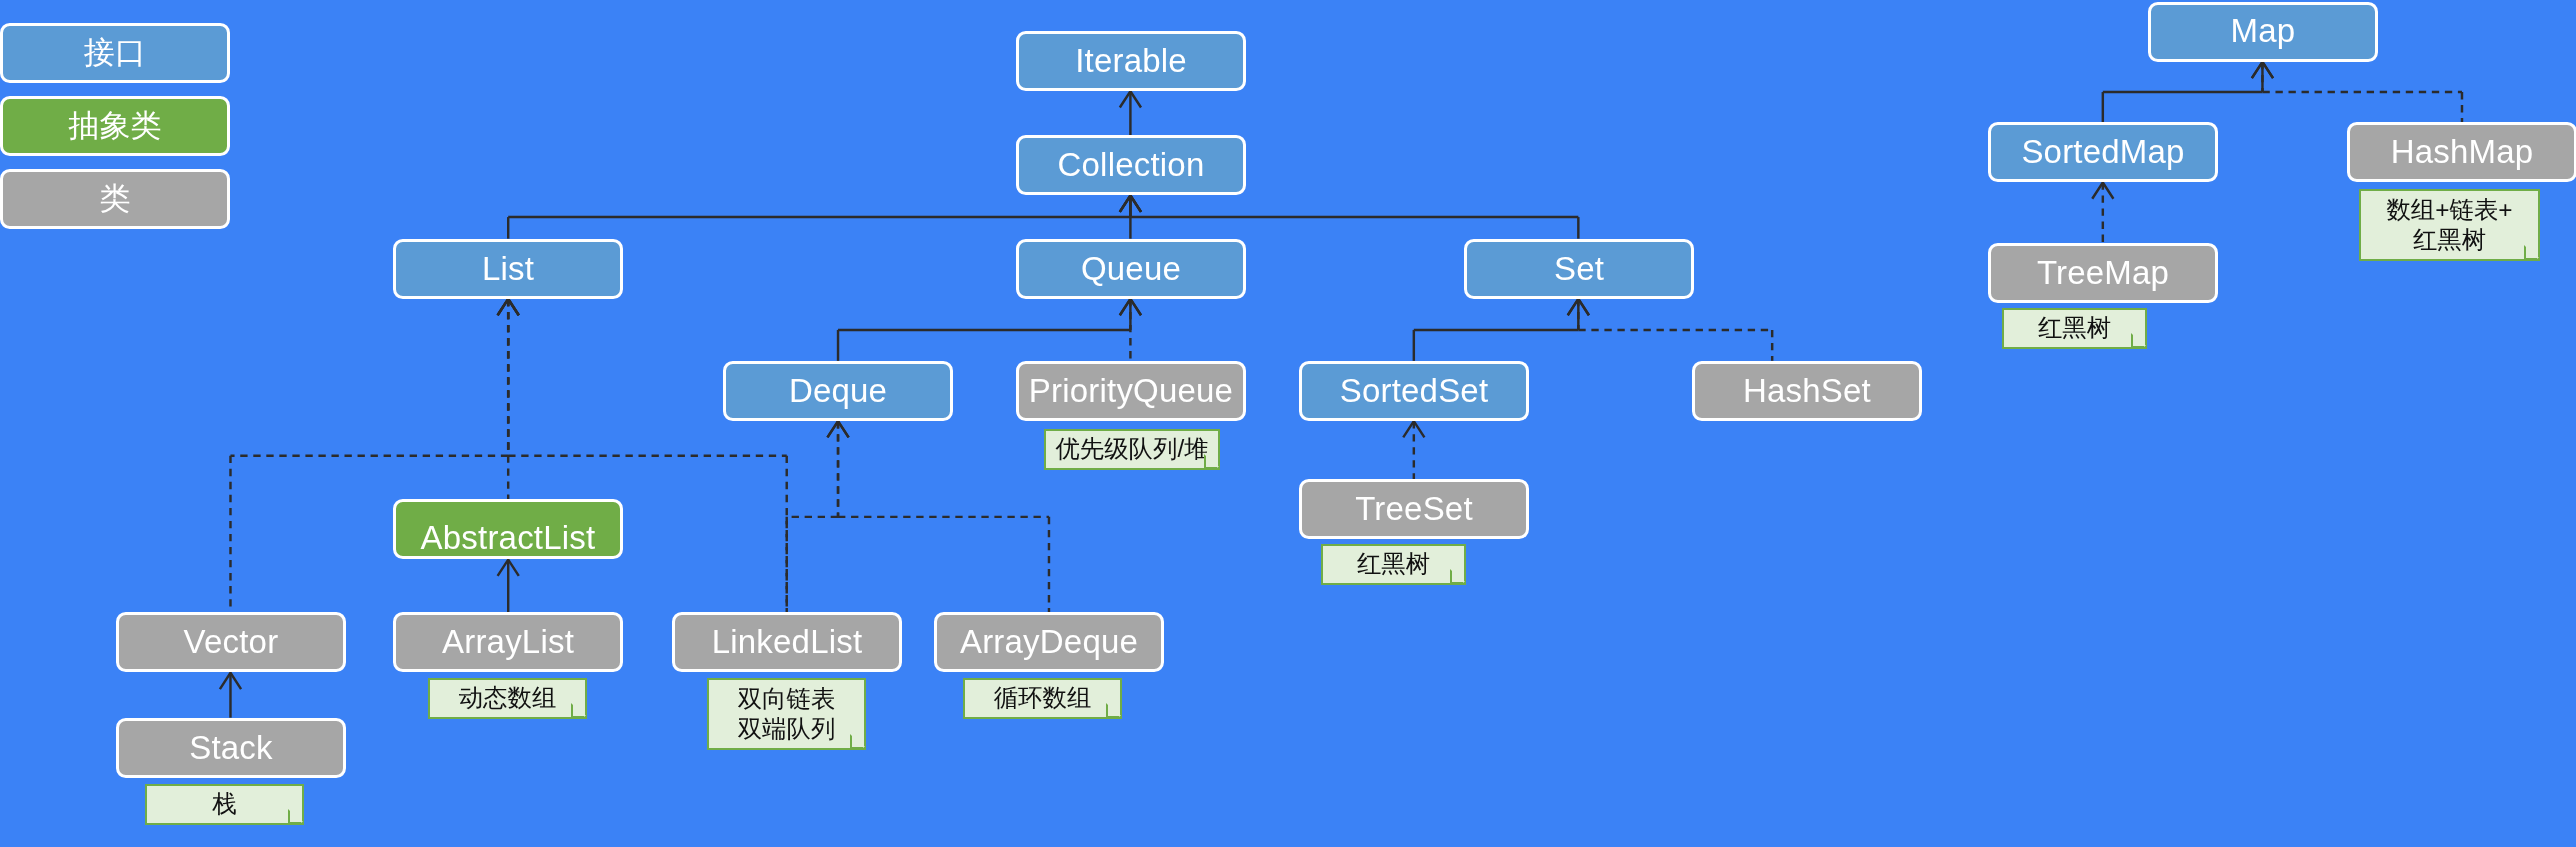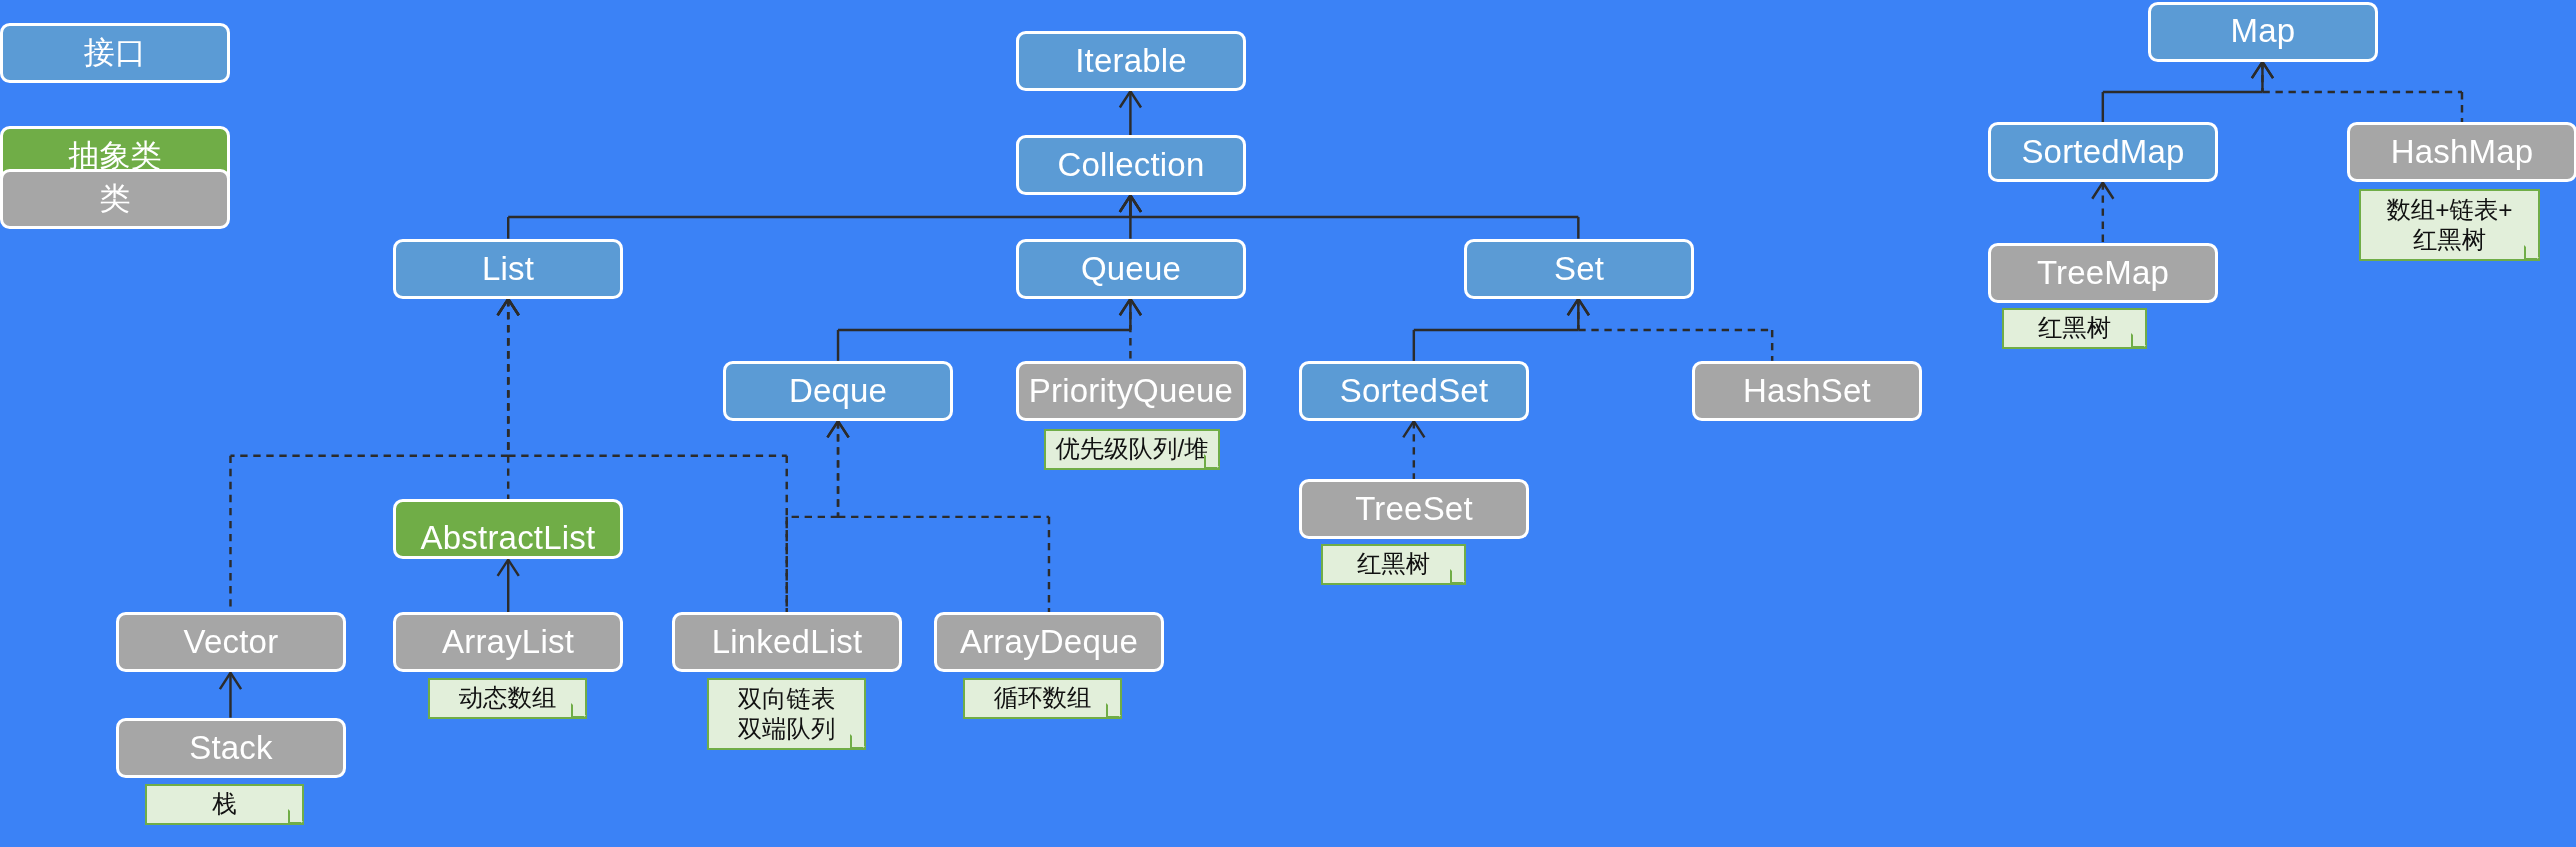--- a/index.html
+++ b/index.html
@@ -204,21 +204,21 @@
       <g>
         <line x1="283" y1="826" x2="283" y2="881" stroke="#2B2B2B" stroke-width="3"></line>
         <polyline points="270,846 283,826 296,846" fill="none" stroke="#2B2B2B" stroke-width="3"></polyline>
       </g>
     </svg>
 
   <div id="legend-layer">
       <div class="node legend iface" style="left: 0px; top: 23px; width: 230px; height: 60px;">
         <span>接口</span>
       </div>
-      <div class="node legend abs" style="left: 0px; top: 96px; width: 230px; height: 60px; margin-top: 30px;">
+      <div class="node legend abs" style="left: 0px; top: 96px; width: 230px; height: 60px;">
         <span>抽象类</span>
       </div>
       <div class="node legend cls" style="left: 0px; top: 169px; width: 230px; height: 60px;">
         <span>类</span>
       </div>
     </div>
   <div id="nodes-layer">
       <div class="node iface" style="left: 1016px; top: 31px; width: 230px; height: 60px;">
         <span>Iterable</span>
       </div>
@@ -260,21 +260,21 @@
       </div>
       <div class="node cls" style="left: 1299px; top: 479px; width: 230px; height: 60px;">
         <span>TreeSet</span>
       </div>
       <div class="node abs" style="left: 393px; top: 499px; width: 230px; height: 60px; align-items: flex-end;">
         <span>AbstractList</span>
       </div>
       <div class="node cls" style="left: 116px; top: 612px; width: 230px; height: 60px;">
         <span>Vector</span>
       </div>
-      <div class="node cls" style="left: 393px; top: 612px; width: 230px; height: 60px; border-radius: 10px;">
+      <div class="node cls" style="left: 393px; top: 612px; width: 230px; height: 60px;">
         <span>ArrayList</span>
       </div>
       <div class="node cls" style="left: 672px; top: 612px; width: 230px; height: 60px;">
         <span>LinkedList</span>
       </div>
       <div class="node cls" style="left: 934px; top: 612px; width: 230px; height: 60px;">
         <span>ArrayDeque</span>
       </div>
       <div class="node cls" style="left: 116px; top: 718px; width: 230px; height: 60px;">
         <span>Stack</span>

